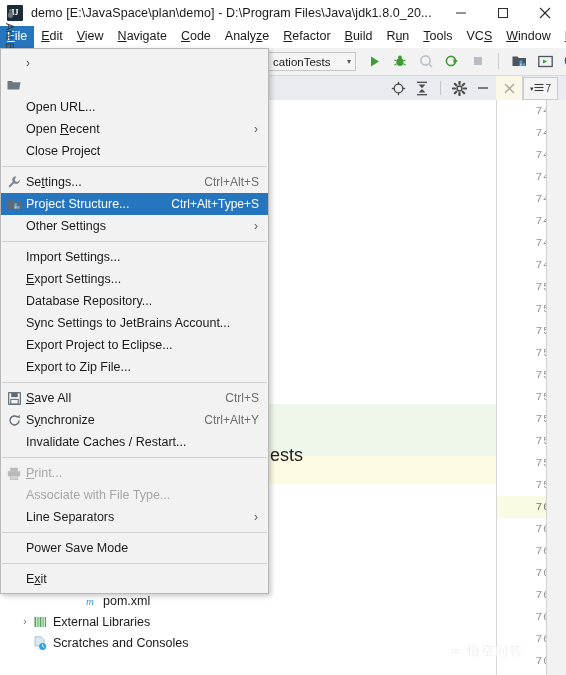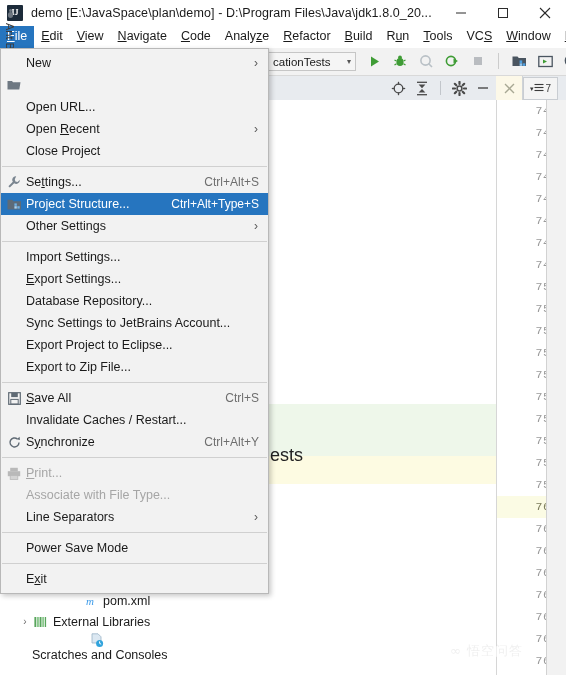--- a/index.html
+++ b/index.html
@@ -535,40 +535,39 @@
           <rect x="2.4" y="3" width="1.9" height="10" fill="#58a55c"></rect>
           <rect x="5" y="3" width="1.9" height="10" fill="#8dc98f"></rect>
           <rect x="7.6" y="3" width="1.9" height="10" fill="#58a55c"></rect>
           <rect x="10.2" y="3" width="1.9" height="10" fill="#8dc98f"></rect>
           <rect x="12.8" y="3" width="1.3" height="10" fill="#58a55c"></rect>
         </svg>
       </span>
       <span>External Libraries</span>
     </div>
 
-    <div class="tree-row" style="top:112px; left:32px;flex-direction:column;">
+    <div class="tree-row" style="top:112px; left:32px;">
       <span class="tree-ic">
         <svg width="16" height="16" viewBox="0 0 16 16">
           <path d="M3 1.8 L9 1.8 L12 4.8 L12 11 L3 11 Z" fill="#dce8f2" stroke="#9bb4c7" stroke-width="0.8"></path>
           <circle cx="10.6" cy="11.4" r="3.5" fill="#30a3dc"></circle>
           <line x1="10.6" y1="11.4" x2="10.6" y2="9.4" stroke="#ffffff" stroke-width="1"></line>
           <line x1="10.6" y1="11.4" x2="12.2" y2="12.2" stroke="#ffffff" stroke-width="1"></line>
         </svg>
       </span>
       <span>Scratches and Consoles</span>
     </div>
 
   </div>
 
   <div class="watermark">∞ 悟空问答</div>
 
   <div class="menu" id="file-menu">
       <div class="mi">
         <span class="mi-ic"></span>
-        <span class="mi-label">New</span>
         <span class="mi-sub">›</span>
       </div>
       <div class="mi">
         <span class="mi-ic">
           <svg width="14" height="12" viewBox="0 0 14 12">
             <path d="M0.5 2 L5 2 L6 3.3 L13.5 3.3 L12.3 10.5 L0.5 10.5 Z" fill="#6e7882"></path>
           </svg>
         </span>
       </div>
       <div class="mi">
@@ -642,32 +641,32 @@
           <svg width="13" height="13" viewBox="0 0 13 13">
             <rect x="0.7" y="0.7" width="11.6" height="11.6" fill="none" stroke="#5f6a74" stroke-width="1.2"></rect>
             <rect x="3.2" y="0.9" width="6.6" height="4.2" fill="#5f6a74"></rect>
             <rect x="2.8" y="7.4" width="7.4" height="4.7" fill="none" stroke="#5f6a74" stroke-width="1"></rect>
           </svg>
         </span>
         <span class="mi-label"><u>S</u>ave All</span>
         <span class="mi-accel">Ctrl+S</span>
       </div>
       <div class="mi">
-        <span class="mi-ic"></span>
-        <span class="mi-label">Invalidate Caches / Restart...</span>
-      </div>
-      <div class="mi">
         <span class="mi-ic">
           <svg width="13" height="13" viewBox="0 0 13 13">
             <path d="M11 6.5 a4.5 4.5 0 1 1 -1.6 -3.5" fill="none" stroke="#5f6a74" stroke-width="1.4"></path>
             <polygon points="11.6,0.8 11.9,4 8.6,3.3" fill="#5f6a74"></polygon>
           </svg>
         </span>
         <span class="mi-label">S<u>y</u>nchronize</span>
         <span class="mi-accel">Ctrl+Alt+Y</span>
+      </div>
+      <div class="mi">
+        <span class="mi-ic"></span>
+        <span class="mi-label">Invalidate Caches / Restart...</span>
       </div>
       <div class="mi-sep"></div>
       <div class="mi disabled">
         <span class="mi-ic">
           <svg width="14" height="13" viewBox="0 0 14 13">
             <rect x="3.2" y="0.8" width="7.6" height="3.4" fill="#b9b9b9"></rect>
             <rect x="0.8" y="4.2" width="12.4" height="5" fill="#b9b9b9"></rect>
             <rect x="3.2" y="8.4" width="7.6" height="4" fill="#d4d4d4" stroke="#b9b9b9" stroke-width="0.8"></rect>
           </svg>
         </span>

